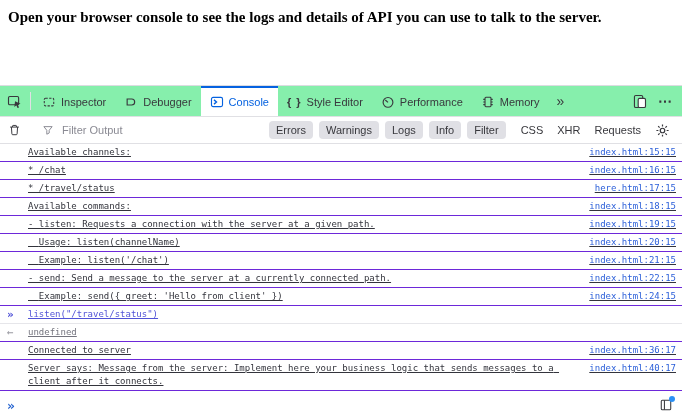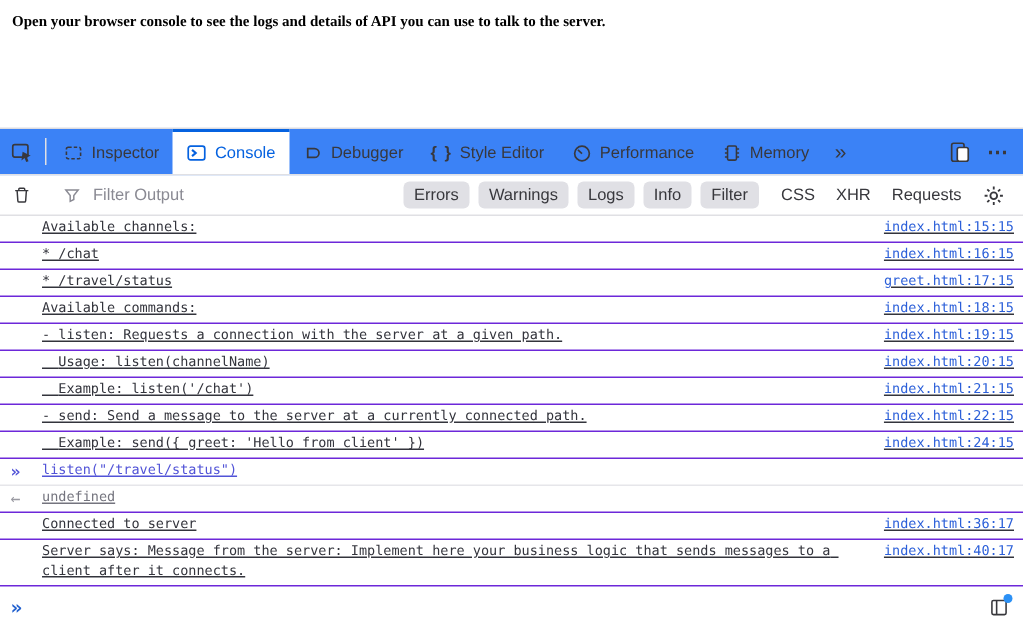--- a/index.html
+++ b/index.html
@@ -5,28 +5,28 @@
   html,body{margin:0;padding:0;}
   body{
     width:682px;height:417px;background:#ffffff;overflow:hidden;
     font-family:"Liberation Sans",sans-serif;color:#38383d;
     display:flex;flex-direction:column;position:relative;
   }
   
   .hero{
     height:85px;box-sizing:border-box;padding:9px 8px 0 8px;
     font-family:"Liberation Serif",serif;font-weight:bold;
-    font-size:10px;color:#000;background:#fff;
+    font-size:15px;color:#000;background:#fff;
   }
   
   .devtools{flex:1;display:flex;flex-direction:column;border-top:1px solid #dcdce1;min-height:0;}
   
   .tabbar{
     height:30px;flex:0 0 30px;display:flex;align-items:stretch;
-    background:#3b82f6;border-bottom:1px solid #e0e0e4;font-size:11px;
+    background:#86efac;border-bottom:1px solid #e0e0e4;font-size:11px;
   }
   .tool-btn{width:28px;display:flex;align-items:center;justify-content:center;cursor:pointer;color:#38383d;}
   .vsep{width:1px;background:#e0e0e4;margin:6px 2px;}
   .tab{
     display:flex;align-items:center;gap:5px;padding:0 9px;cursor:pointer;
     border-top:2px solid transparent;box-sizing:border-box;color:#38383d;white-space:nowrap;
   }
   .tab.active{color:#0562e0;border-top-color:#0562e0;background:#fff;}
   .tab svg,.tool-btn svg{flex:0 0 auto;}
   .more-tabs{display:flex;align-items:center;padding:0 8px;font-size:14px;color:#38383d;cursor:pointer;}
@@ -88,37 +88,37 @@
 
     <div class="tab">
       <span style="display:flex">
         <svg width="14" height="14" viewBox="0 0 16 16" fill="none" stroke="currentColor" stroke-width="1.2">
           <rect x="2.6" y="3.6" width="10.8" height="8.8" rx="1.4" stroke-dasharray="2.6 1.6"></rect>
         </svg>
       </span>
       <span>Inspector</span>
     </div>
 
+    <div class="tab">
+      <span style="display:flex">
+        <svg width="14" height="14" viewBox="0 0 16 16" fill="none" stroke="currentColor" stroke-width="1.3">
+          <path d="M3.6 4.6 h5.2 a3.4 3.4 0 0 1 0 6.8 h-5.2 z"></path>
+        </svg>
+      </span>
+      <span>Debugger</span>
+    </div>
+
     <div class="tab active">
       <span style="display:flex">
         <svg width="14" height="14" viewBox="0 0 16 16" fill="none" stroke="currentColor" stroke-width="1.3">
           <rect x="1.7" y="2.7" width="12.6" height="10.6" rx="1.8"></rect>
           <path d="M4.6 5.6 L7.4 8 L4.6 10.4" stroke-width="1.6"></path>
         </svg>
       </span>
       <span>Console</span>
-    </div>
-
-    <div class="tab">
-      <span style="display:flex">
-        <svg width="14" height="14" viewBox="0 0 16 16" fill="none" stroke="currentColor" stroke-width="1.3">
-          <path d="M3.6 4.6 h5.2 a3.4 3.4 0 0 1 0 6.8 h-5.2 z"></path>
-        </svg>
-      </span>
-      <span>Debugger</span>
     </div>
 
 
     <div class="tab">
       <span class="braces">{ }</span>
       <span>Style Editor</span>
     </div>
 
     <div class="tab">
       <span style="display:flex">
@@ -205,21 +205,21 @@
     <div class="row">
       <span class="msg">Available channels:</span>
       <a class="src">index.html:15:15</a>
     </div>
     <div class="row">
       <span class="msg">* /chat</span>
       <a class="src">index.html:16:15</a>
     </div>
     <div class="row">
       <span class="msg">* /travel/status</span>
-      <a class="src">greet.html:17:15</a>
+      <a class="src">here.html:17:15</a>
     </div>
     <div class="row">
       <span class="msg">Available commands:</span>
       <a class="src">index.html:18:15</a>
     </div>
     <div class="row">
       <span class="msg">- listen: Requests a connection with the server at a given path.</span>
       <a class="src">index.html:19:15</a>
     </div>
     <div class="row">

